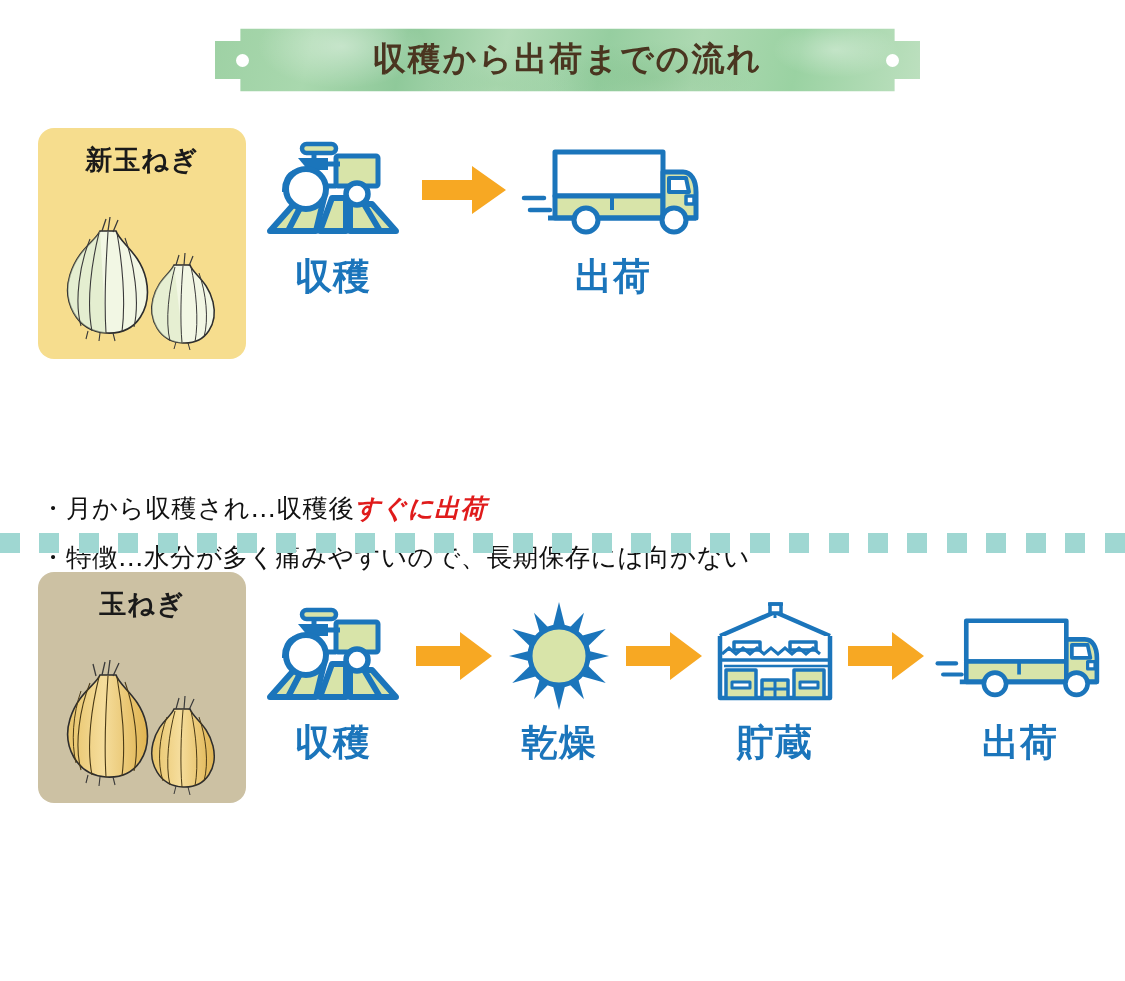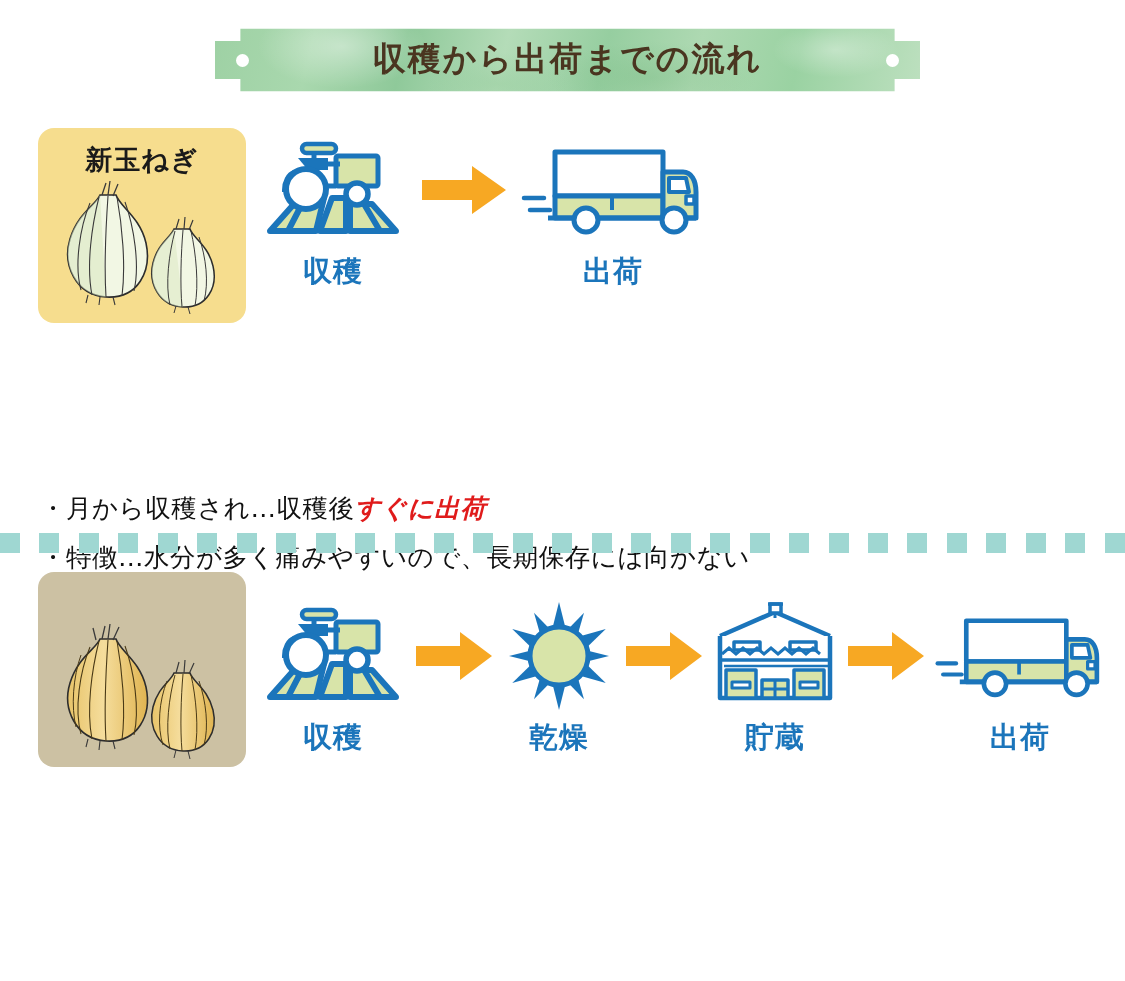--- a/index.html
+++ b/index.html
@@ -66,21 +66,21 @@
   
   .section { position: absolute; left: 0; width: 1125px; }
   .section-1 { top: 128px; }
   .section-2 { top: 572px; }
 
   .card {
     position: absolute;
     left: 38px;
     top: 0;
     width: 208px;
-    height: 195px;
+    height: 231px;
     border-radius: 16px;
     overflow: hidden;
   }
   .card-label {
     position: absolute;
     top: 14px;
     left: 0;
     right: 0;
     text-align: center;
     font-size: 27px;
@@ -110,21 +110,21 @@
     align-items: center;
   }
   .step-icon {
     height: 108px;
     display: flex;
     align-items: center;
     justify-content: center;
   }
   .step-label {
     margin-top: 8px;
-    font-size: 29px;
+    font-size: 37px;
     font-weight: bold;
     color: #1b75bb;
     letter-spacing: 1px;
     white-space: nowrap;
   }
   .arrow {
     display: flex;
     align-items: center;
     height: 108px;
   }
@@ -295,20 +295,21 @@
     <div class="dash" style="background: rgb(159, 215, 210);"></div>
     <div class="dash" style="background: rgb(159, 215, 210);"></div>
     <div class="dash" style="background: rgb(159, 215, 210);"></div>
     <div class="dash" style="background: rgb(159, 215, 210);"></div>
     <div class="dash" style="background: rgb(159, 215, 210);"></div>
   </div>
 
 <div class="section section-2">
 
   <div class="card" id="card2" style="background: rgb(204, 193, 163);">
+    <div class="card-label">玉ねぎ</div>
     <svg class="card-onions" viewBox="0 0 208 150">
       <defs>
         <linearGradient id="og1" x1="0" y1="0" x2="1" y2="0">
           <stop offset="0%" stop-color="#e8c46a"></stop>
           <stop offset="45%" stop-color="#f5dd9c"></stop>
           <stop offset="100%" stop-color="#e0b451"></stop>
         </linearGradient>
       </defs>
       <g>
         <path d="M62 26 C58 36 40 44 32 70 C24 96 38 126 68 128 C100 130 114 102 108 74 C102 48 82 38 78 26 Z" fill="url(#og1)" stroke="#2d2d2d" stroke-width="1.6"></path>

